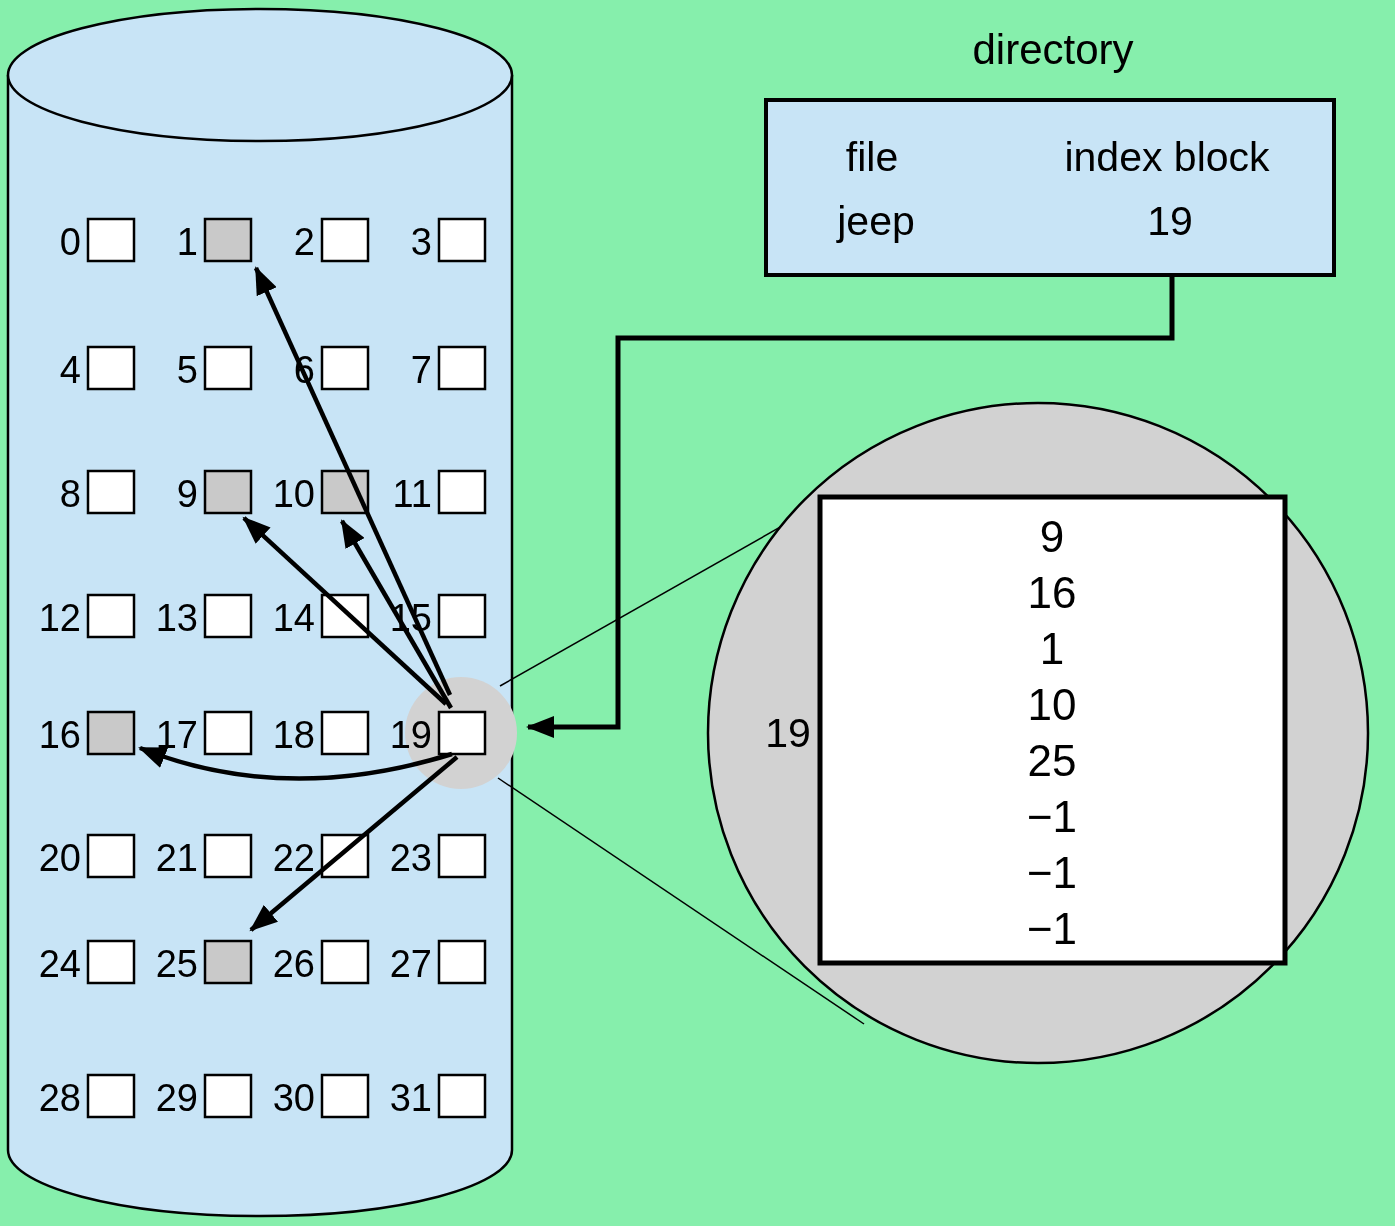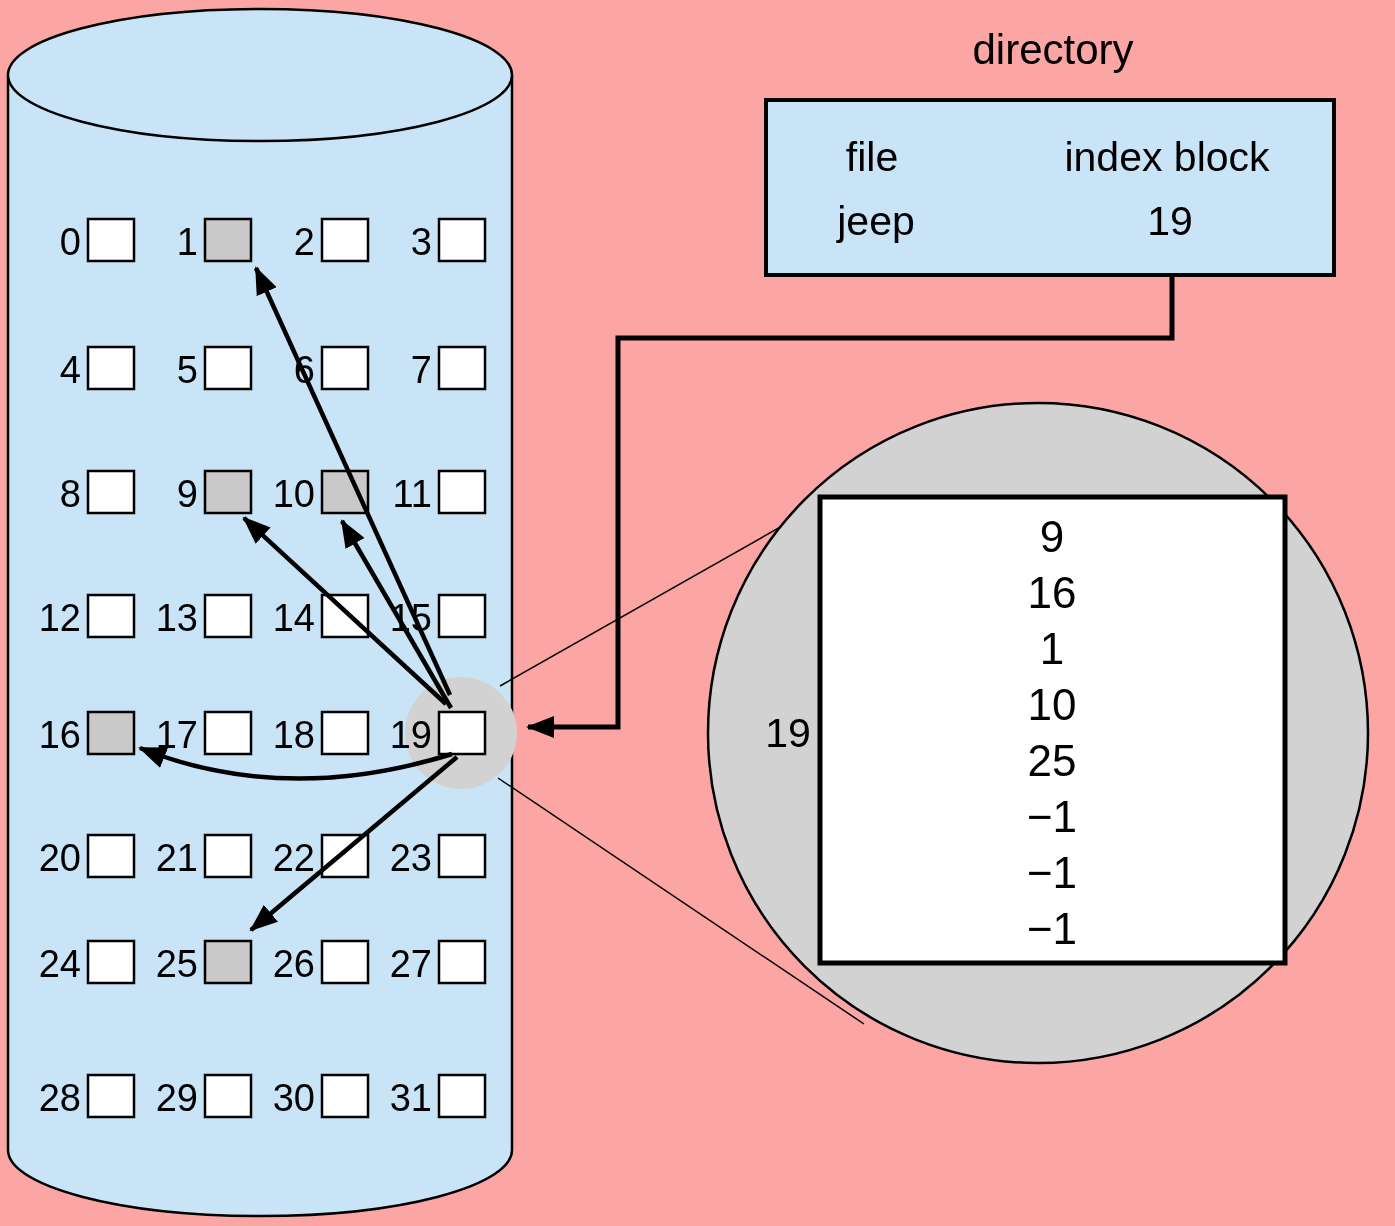--- a/index.html
+++ b/index.html
@@ -1,16 +1,16 @@
 <!DOCTYPE html>
 <html style="--cylinder: #c8e4f6; --block_free: #ffffff; --block_shaded: #c9c9c9; --magnifier_circle: #d2d2d2; --line: #000000;"><head>
 <meta charset="utf-8">
 <style>
   html,body{margin:0;padding:0;background:#fff;}
-  .canvas{position:relative;width:1395px;height:1226px;background:#fca5a5;
+  .canvas{position:relative;width:1395px;height:1226px;background:#86efac;
           font-family:"Liberation Sans",sans-serif;overflow:hidden;}
   .canvas svg{position:absolute;left:0;top:0;}
   .cyl{fill:var(--cylinder);stroke:#000;stroke-width:2.5;}
   .dirbox{fill:var(--cylinder);stroke:#000;stroke-width:4;}
   .dirtitle{font:42px "Liberation Sans",sans-serif;fill:#000;}
   .dirtext{font:41px "Liberation Sans",sans-serif;fill:#000;}
   .blklabel{font:38px "Liberation Sans",sans-serif;fill:#000;}
   .idxval{font:44px "Liberation Sans",sans-serif;fill:#000;}
   .maglabel{font:41px "Liberation Sans",sans-serif;fill:#000;}
   .block-free{fill:var(--block_free);stroke:#000;stroke-width:2.5;}

